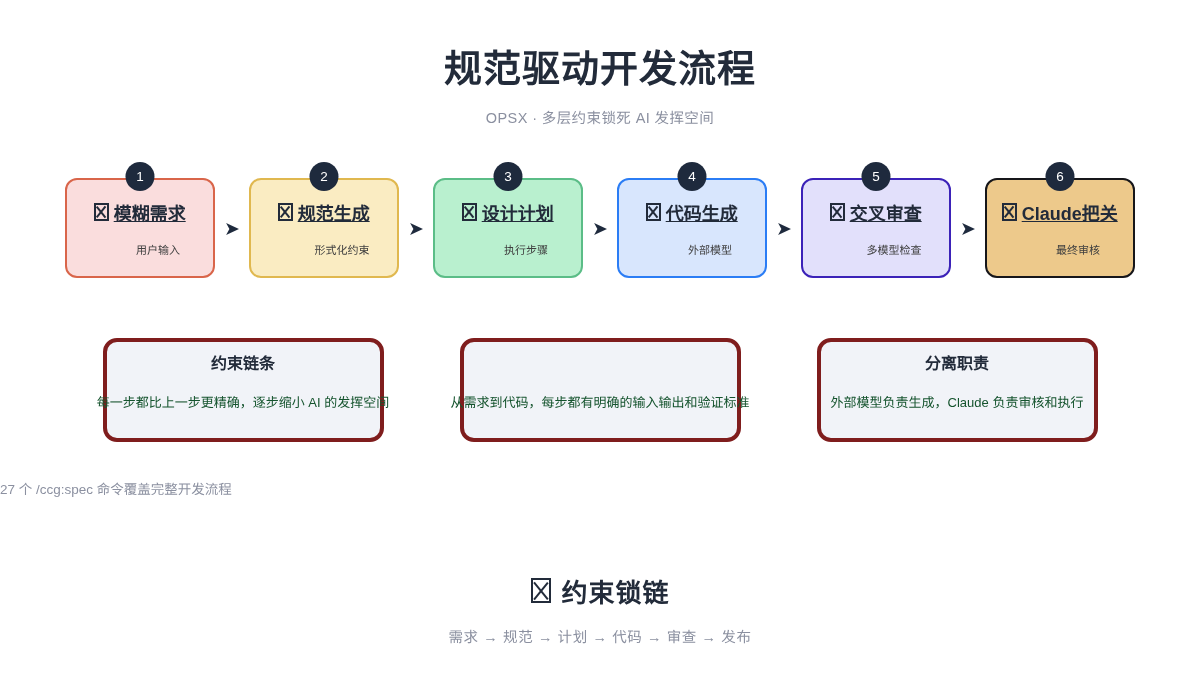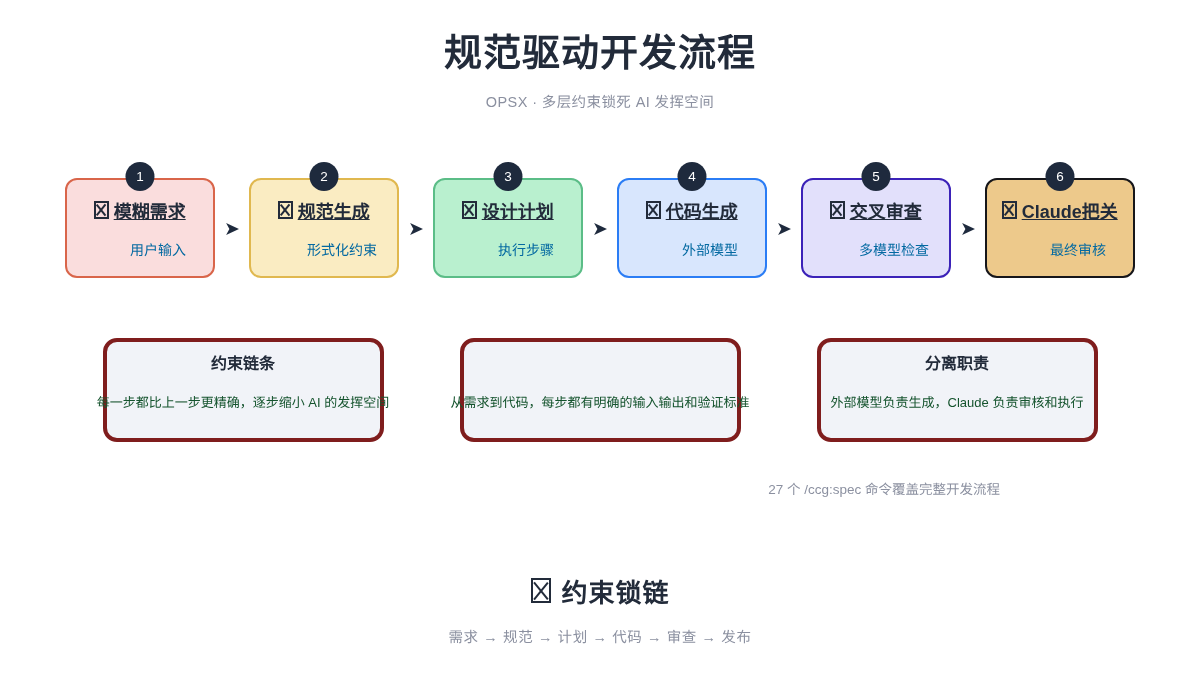--- a/index.html
+++ b/index.html
@@ -14,21 +14,21 @@
   body {
     background: #ffffff;
     font-family: "Liberation Sans", "DejaVu Sans", sans-serif;
     color: #2b3445;
     position: relative;
   }
 
   
   .header {
     text-align: center;
-    padding-top: 30px;
+    padding-top: 46px;
   }
 
   .page-title {
     font-size: 38px;
     font-weight: bold;
     letter-spacing: 1px;
     color: #222b3a;
     line-height: 1.25;
   }
 
@@ -87,22 +87,22 @@
     color: #222b3a;
     white-space: nowrap;
     display: flex;
     align-items: center;
     gap: 5px;
     text-decoration: underline;
   }
 
   .step-sub {
     margin-top: 16px;
-    font-size: 14px;
-    color: #0369a1;
+    font-size: 11px;
+    color: #404040;
     white-space: nowrap;
     margin-left: 36px;
   }
 
   
   .tofu {
     display: inline-block;
     width: 0.84em;
     height: 1.02em;
     position: relative;
@@ -179,21 +179,21 @@
     color: #14532d;
     white-space: nowrap;
   }
 
   
   .footer-note {
     position: absolute;
     top: 478px;
     left: 0;
     width: 1000px;
-    text-align: right;
+    text-align: left;
     font-size: 13.5px;
     color: #8b90a0;
   }
 
   
   .bottom {
     position: absolute;
     top: 525px;
     left: 0;
     width: 1200px;

